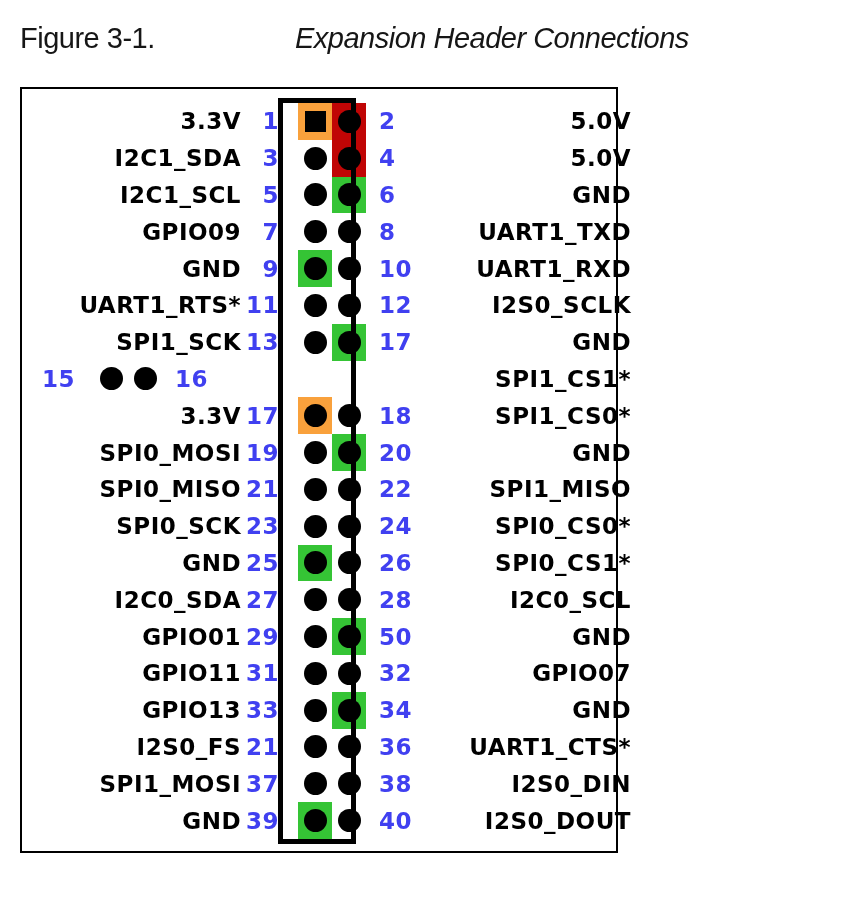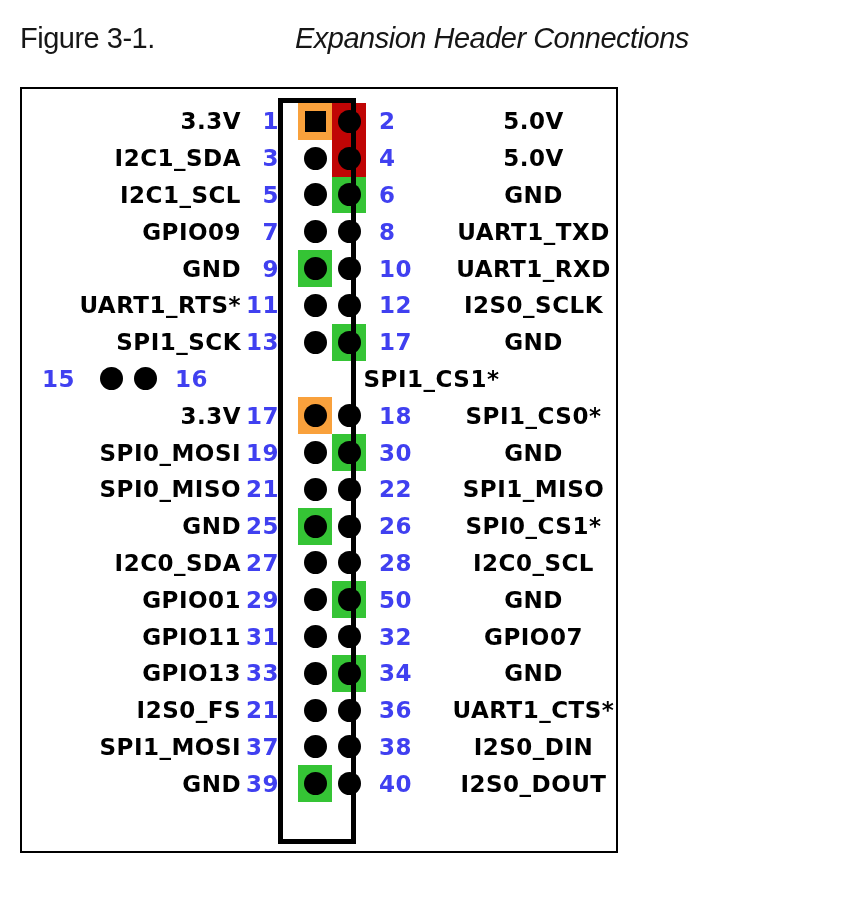--- a/index.html
+++ b/index.html
@@ -14,21 +14,21 @@
   .fig-title-label{left:20px;}
   .fig-title-text{left:295px;font-style:italic;}
   .figure-box{
     position:absolute;left:20px;top:87px;width:598px;height:766px;
     border:2px solid #000;box-sizing:border-box;background:#fff;
   }
   .pin-rows{position:absolute;left:15px;top:14px;width:100%;}
   .pin-row{display:flex;align-items:center;height:36.8px;}
   .lbl{font-weight:bold;font-size:23px;color:#000;letter-spacing:0.5px;white-space:nowrap;}
   .lbl-left{width:204px;text-align:right;}
-  .lbl-right{flex:1;text-align:center;}
+  .lbl-right{flex:1;text-align:right;}
   .num{font-weight:bold;font-size:23px;letter-spacing:0.5px;white-space:nowrap;color:var(--pin-blue,#4040F0);}
   .num-left{width:38px;text-align:right;}
   .num-right{width:57px;text-align:left;}
   .spacer-a{width:19px;height:1px;}
   .spacer-b{width:13px;height:1px;}
   .cell{width:34px;height:36.8px;display:flex;align-items:center;justify-content:center;}
   .pin-shape{width:23px;height:23px;background:#000;border-radius:50%;}
   .pin-shape.square{width:21px;height:21px;border-radius:0;}
   .header-frame{
     position:absolute;left:256px;top:9px;width:78px;height:746px;
@@ -172,36 +172,50 @@
     <div class="lbl lbl-left">SPI0_MOSI</div>
     <div class="num num-left">19</div>
     <div class="spacer-a"></div>
     <div class="cell cell-left" style="background: rgb(255, 255, 255);">
       <span class="pin-shape"></span>
     </div>
     <div class="cell cell-right" style="background: rgb(53, 196, 53);">
       <span class="pin-shape"></span>
     </div>
     <div class="spacer-b"></div>
-    <div class="num num-right">30</div>
+    <div class="num num-right">20</div>
     <div class="lbl lbl-right">GND</div>
   </div>
       <div class="pin-row">
     <div class="lbl lbl-left">SPI0_MISO</div>
     <div class="num num-left">21</div>
     <div class="spacer-a"></div>
     <div class="cell cell-left" style="background: rgb(255, 255, 255);">
       <span class="pin-shape"></span>
     </div>
     <div class="cell cell-right" style="background: rgb(255, 255, 255);">
       <span class="pin-shape"></span>
     </div>
     <div class="spacer-b"></div>
     <div class="num num-right">22</div>
     <div class="lbl lbl-right">SPI1_MISO</div>
+  </div>
+      <div class="pin-row">
+    <div class="lbl lbl-left">SPI0_SCK</div>
+    <div class="num num-left">23</div>
+    <div class="spacer-a"></div>
+    <div class="cell cell-left" style="background: rgb(255, 255, 255);">
+      <span class="pin-shape"></span>
+    </div>
+    <div class="cell cell-right" style="background: rgb(255, 255, 255);">
+      <span class="pin-shape"></span>
+    </div>
+    <div class="spacer-b"></div>
+    <div class="num num-right">24</div>
+    <div class="lbl lbl-right">SPI0_CS0*</div>
   </div>
       <div class="pin-row">
     <div class="lbl lbl-left">GND</div>
     <div class="num num-left">25</div>
     <div class="spacer-a"></div>
     <div class="cell cell-left" style="background: rgb(53, 196, 53);">
       <span class="pin-shape"></span>
     </div>
     <div class="cell cell-right" style="background: rgb(255, 255, 255);">
       <span class="pin-shape"></span>

